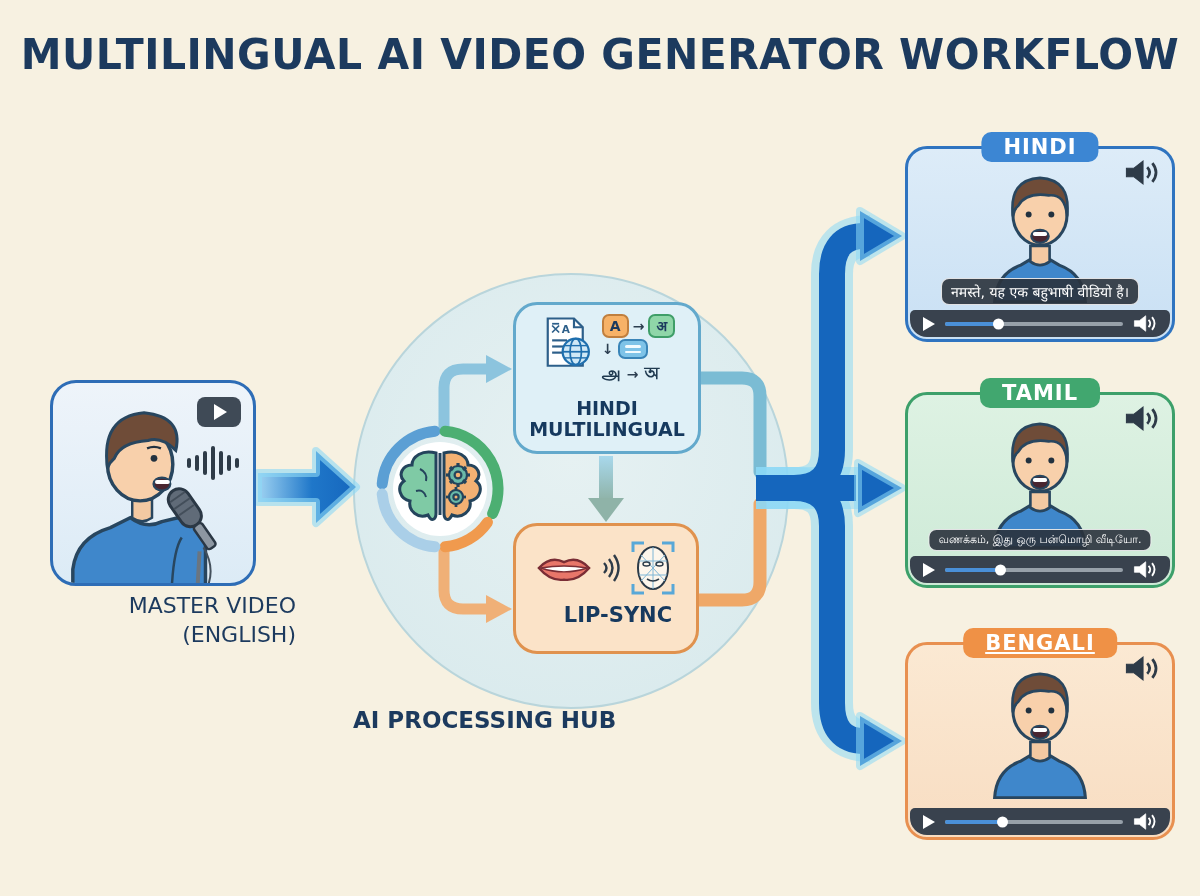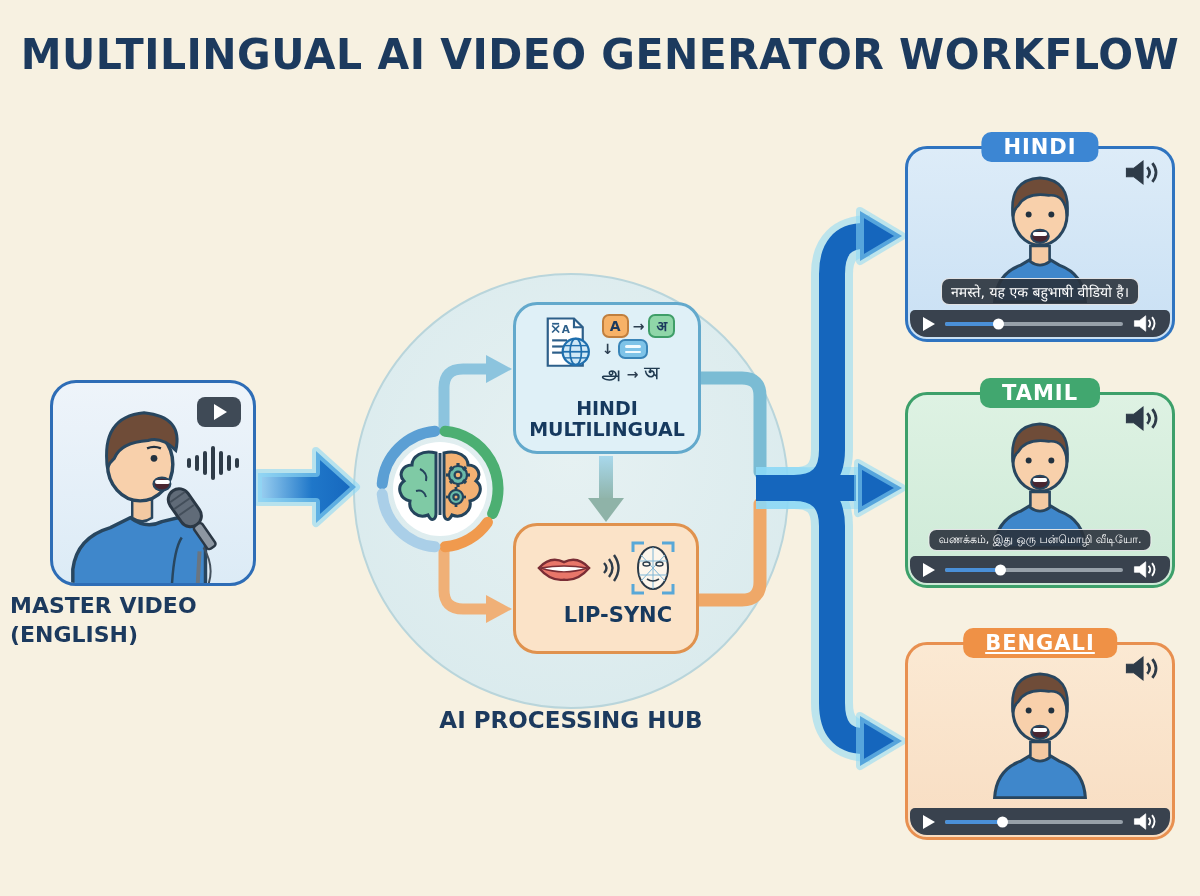--- a/index.html
+++ b/index.html
@@ -14,28 +14,28 @@
 
   
   .master-card { left:50px; top:380px; width:206px; height:206px; border:3.5px solid #2e6db6;
                  border-radius:26px; background:linear-gradient(180deg,#eef4fa,#dcebf6); overflow:hidden; }
   .play-badge { top:14px; right:12px; width:44px; height:30px; background:#3f4a56; border-radius:8px;
                 display:flex; align-items:center; justify-content:center; }
   .play-badge .tri { width:0; height:0; border-left:13px solid #fff; border-top:8px solid transparent;
                 border-bottom:8px solid transparent; margin-left:3px; }
   .waves { left:134px; top:60px; display:flex; align-items:center; gap:4px; height:40px; }
   .waves i { width:4px; background:#2e3b48; border-radius:2px; display:block; }
-  .master-label { left:10px; top:592px; width:286px; text-align:left; font-size:22px; font-weight:bold;
+  .master-label { left:10px; top:592px; width:286px; text-align:right; font-size:22px; font-weight:normal;
                   color:#1c3a5e; line-height:1.3; }
 
   
   .hub-circle { left:353px; top:273px; width:436px; height:436px; border-radius:50%;
                 background:radial-gradient(circle at 50% 42%, #e6f1f2, #d7e9ec);
                 border:2px solid #b9d5db; }
-  .hub-label { left:353px; top:707px; width:436px; text-align:center; font-size:23px; font-weight:bold;
+  .hub-label { left:353px; top:707px; width:436px; font-size:23px; font-weight:bold;
                color:#1c3a5e; }
   .brain-disc { left:372px; top:421px; width:136px; height:136px; }
 
   .hub-box { border-radius:24px; display:flex; flex-direction:column; align-items:center; }
   .neural-box { left:513px; top:302px; width:188px; height:152px; background:#dff0f7;
                 border:3px solid #63a9cc; padding-top:7px; }
   .lipsync-box { left:513px; top:523px; width:186px; height:131px; background:#fbe3c8;
                  border:3px solid #e0924e; padding-top:8px; }
   .box-label { text-align:center; font-weight:bold; color:#16395e; font-size:19px; line-height:1.12; }
   .lipsync-box .box-label { font-size:21px; margin-top:2px;margin-left:24px; }

